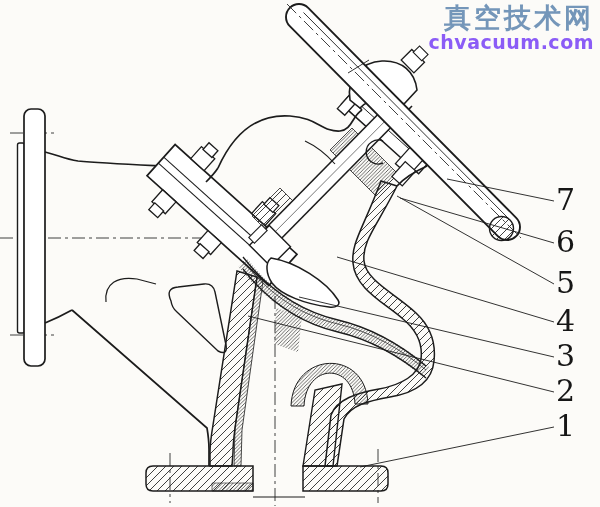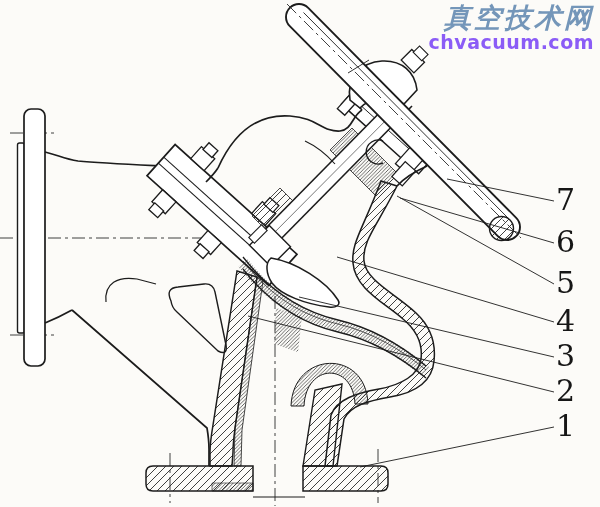--- a/index.html
+++ b/index.html
@@ -13,21 +13,21 @@
     position:absolute;left:556px;width:40px;
     font-family:"DejaVu Serif", serif;
     font-size:30px;line-height:1;color:#161616;
   }
   #watermark{
     position:absolute;top:3px;right:6px;text-align:right;
     font-family:"DejaVu Sans", sans-serif;
   }
   #wm-name{
     font-size:27px;font-weight:bold;letter-spacing:3px;
-    color:#7496b9;line-height:1.1;font-style:italic;
+    color:#7496b9;line-height:1.1;
   }
   #wm-url{
     font-size:19px;font-weight:bold;letter-spacing:.5px;
     color:#8b5cf6;line-height:1.05;
   }
 </style>
 </head>
 <body>
 
 <div id="stage">

